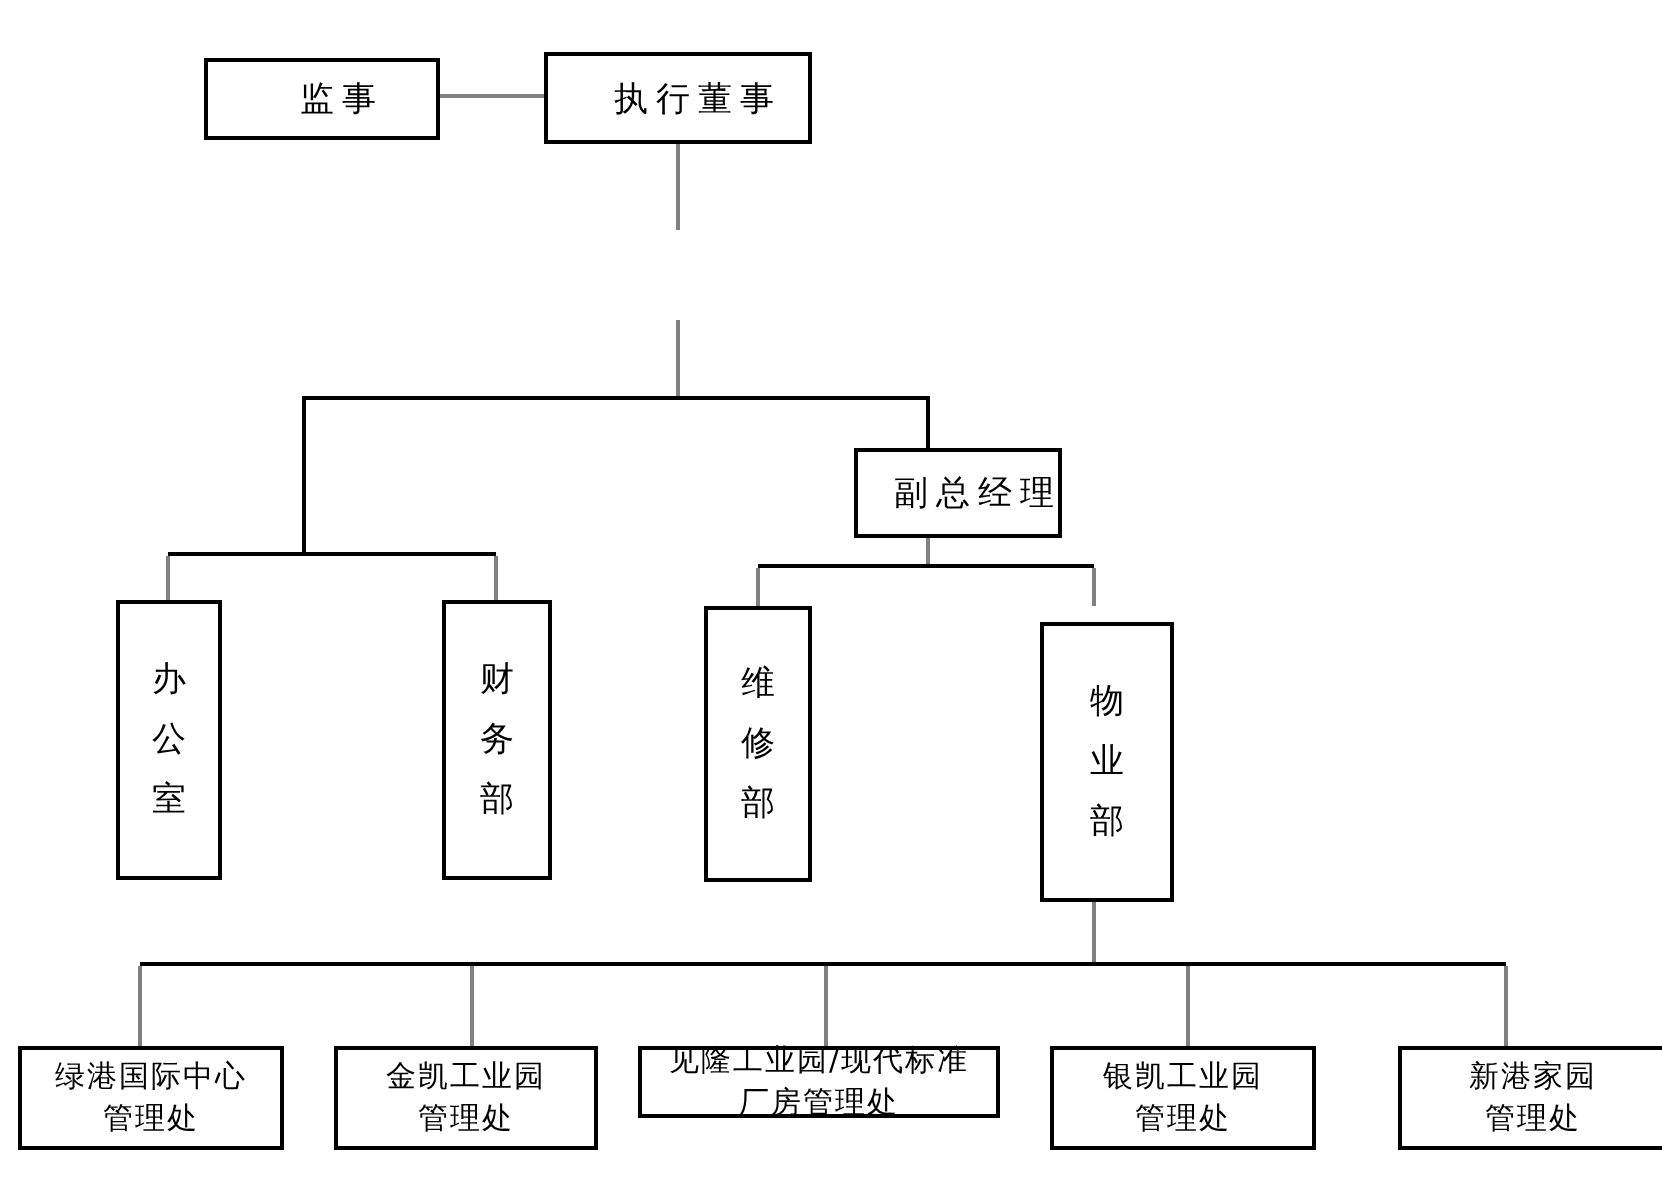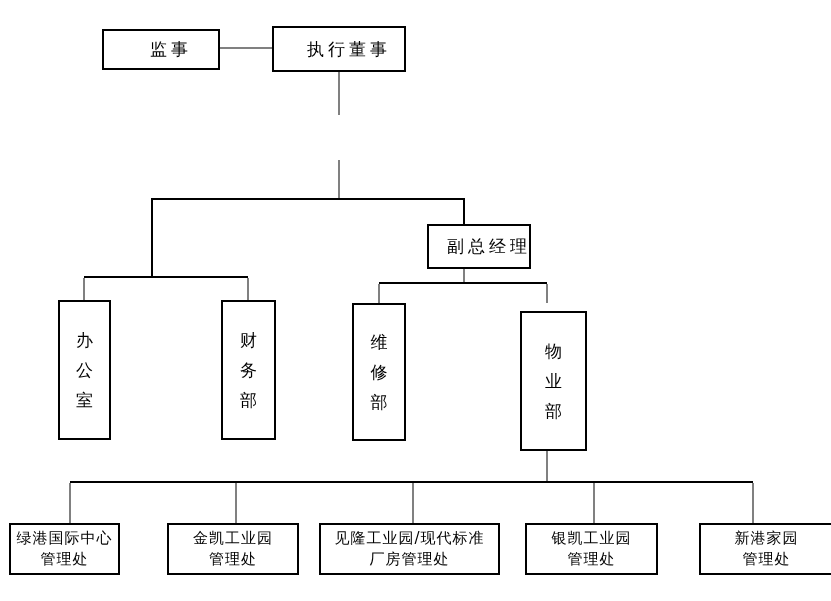--- a/index.html
+++ b/index.html
@@ -113,31 +113,31 @@
   </div>
 
   <div class="node v-label" style="left:352px; top:303px; width:54px; height:138px;">
     <span class="vtext">维修部</span>
   </div>
 
   <div class="node v-label" style="left:520px; top:311px; width:67px; height:140px;">
     <span class="vtext">物业部</span>
   </div>
 
-  <div class="node two-line" style="left:9px; top:523px; width:111px; height:52px;">
+  <div class="node two-line" style="left:9px; top:523px; width:133px; height:52px;">
     <span>绿港国际中心</span>
     <span>管理处</span>
   </div>
 
   <div class="node two-line" style="left:167px; top:523px; width:132px; height:52px;">
     <span>金凯工业园</span>
     <span>管理处</span>
   </div>
 
-  <div class="node two-line" style="left:319px; top:523px; width:181px; height:52px;">
+  <div class="node two-line" style="left:319px; top:523px; width:181px; height:36px;">
     <span>见隆工业园/现代标准</span>
     <span>厂房管理处</span>
   </div>
 
   <div class="node two-line" style="left:525px; top:523px; width:133px; height:52px;">
     <span>银凯工业园</span>
     <span>管理处</span>
   </div>
 
   <div class="node two-line" style="left:699px; top:523px; width:135px; height:52px;">

